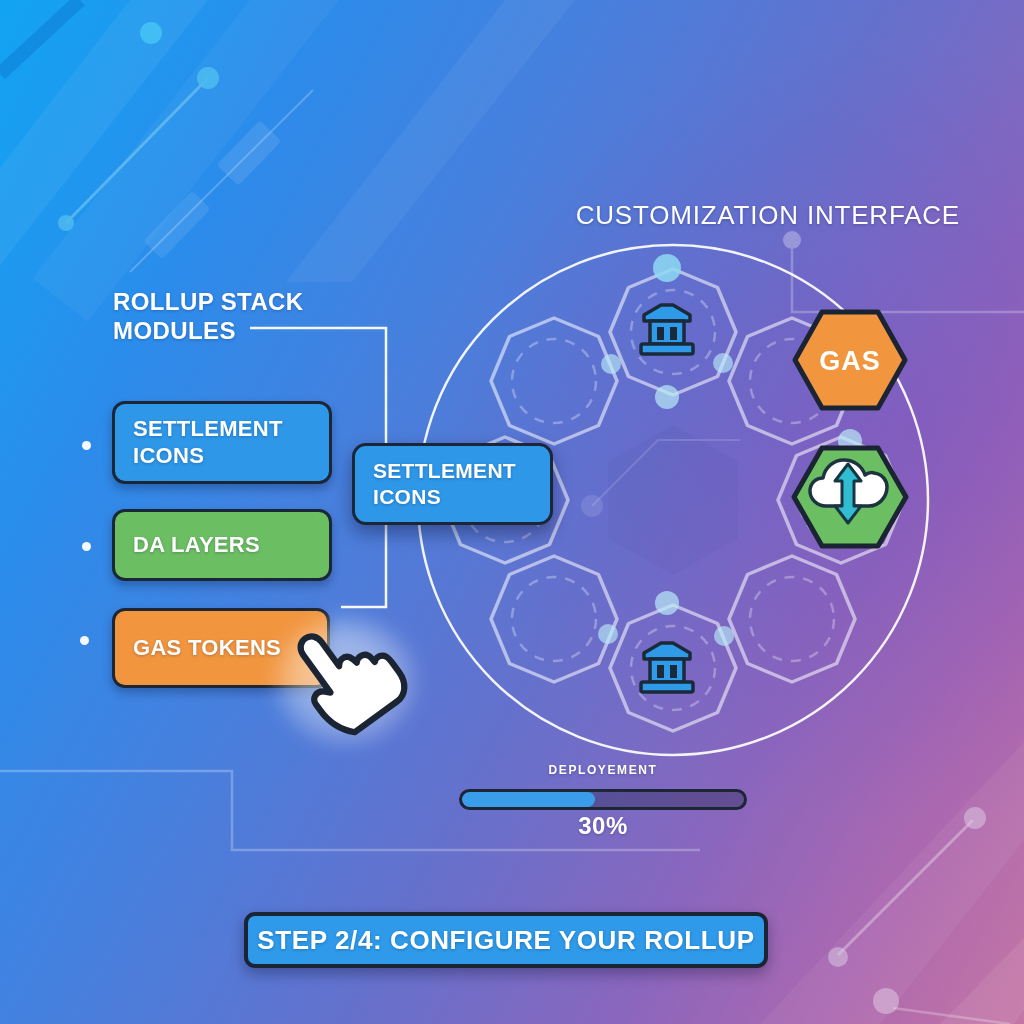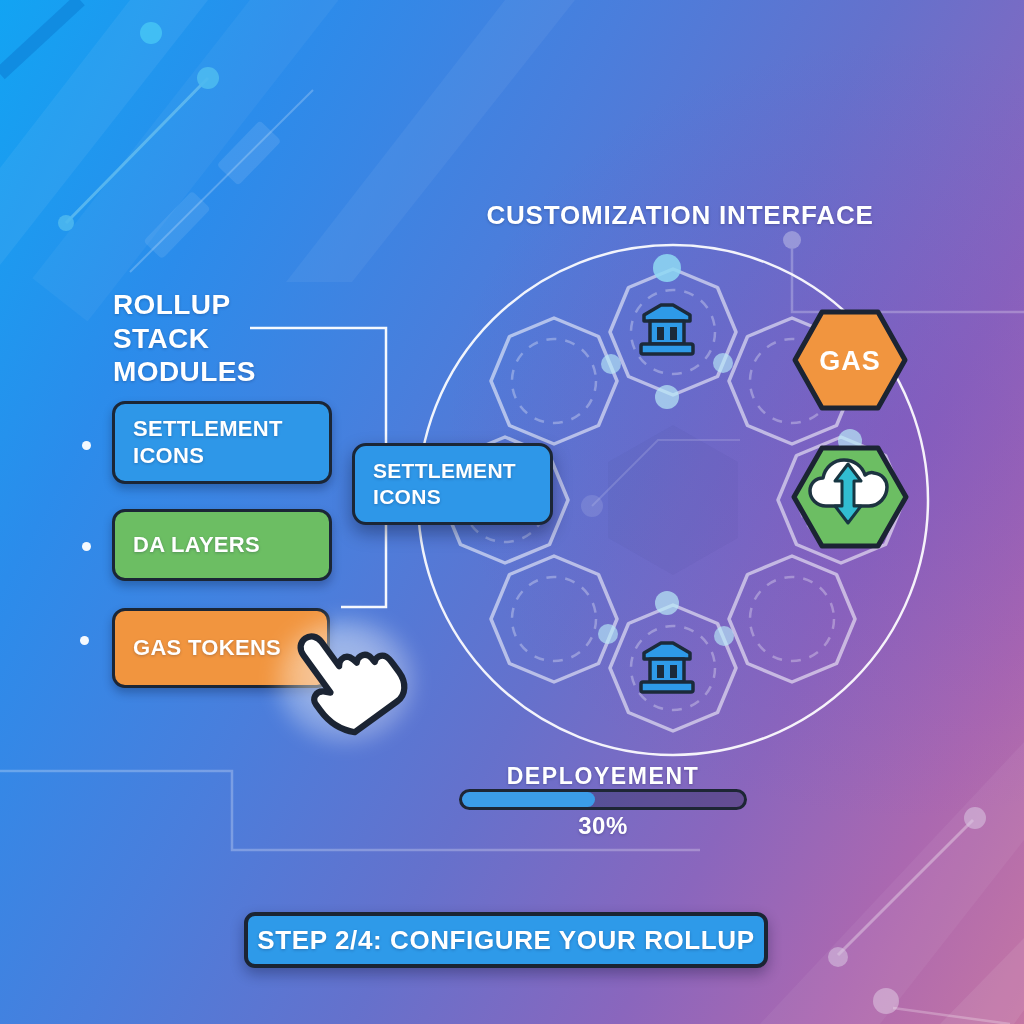--- a/index.html
+++ b/index.html
@@ -6,45 +6,45 @@
   #stage{
     position:relative;width:1024px;height:1024px;overflow:hidden;
     font-family:"Liberation Sans",sans-serif;color:#fff;
     background:
       radial-gradient(ellipse 700px 600px at 88% 42%, rgba(120,70,190,0.30), rgba(120,70,190,0) 65%),
       linear-gradient(118deg,#12a4f3 0%,#2b8ceb 20%,#4a7edc 40%,#6571cc 57%,#8a66bd 74%,#ab68b0 87%,#c476a4 100%);
   }
   .abs{position:absolute;}
   .lbl{text-shadow:0 1px 3px rgba(0,10,50,0.25);}
   .title{
-    left:400px;top:200px;width:560px;text-align:center;
-    font-size:26px;font-weight:700;letter-spacing:0.8px;
+    left:400px;top:200px;width:560px;text-align:right;
+    font-size:26px;font-weight:400;letter-spacing:0.8px;
   }
   .side-heading{
     left:113px;top:288px;width:195px;
-    font-size:28px;font-weight:700;line-height:1.2;letter-spacing:0.4px;
+    font-size:24px;font-weight:700;line-height:1.2;letter-spacing:0.4px;
   }
   .module-btn{
     left:112px;width:220px;border:3px solid #1b2636;border-radius:13px;
     display:flex;align-items:center;padding-left:18px;box-sizing:border-box;
     font-size:22px;font-weight:700;letter-spacing:0.3px;line-height:1.2;
     box-shadow:0 5px 10px rgba(5,10,40,0.28);
   }
   .m-blue{background:#2e97e8;}
   .m-green{background:#6cbe63;}
   .m-orange{background:#f1953f;}
   .bullet{width:9px;height:9px;border-radius:50%;background:#fff;opacity:0.95;}
   .drag-box{
     left:352px;top:443px;width:201px;height:82px;
     background:#2e97e8;border:3px solid #1b2636;border-radius:14px;
     display:flex;align-items:center;padding-left:18px;box-sizing:border-box;
     font-size:21px;font-weight:700;line-height:1.22;letter-spacing:0.3px;
     box-shadow:0 8px 18px rgba(5,10,40,0.38);
   }
-  .progress-label{left:453px;top:763px;width:300px;text-align:center;font-size:23px;font-weight:600;letter-spacing:1.6px;}
+  .progress-label{left:453px;top:763px;width:300px;text-align:center;font-size:12px;font-weight:600;letter-spacing:1.6px;}
   .progress-bar{
     left:459px;top:789px;width:288px;height:21px;box-sizing:border-box;
     border:3px solid #1d2635;border-radius:12px;background:rgba(38,38,78,0.38);
     overflow:hidden;
   }
   .progress-fill{height:100%;background:#3b9de9;border-radius:9px;}
   .progress-value{left:453px;top:812px;width:300px;text-align:center;font-size:24px;font-weight:700;letter-spacing:0.5px;}
   .step-btn{
     left:244px;top:912px;width:524px;height:56px;box-sizing:border-box;
     background:#2e9ae9;border:4px solid #1b2433;border-radius:11px;

